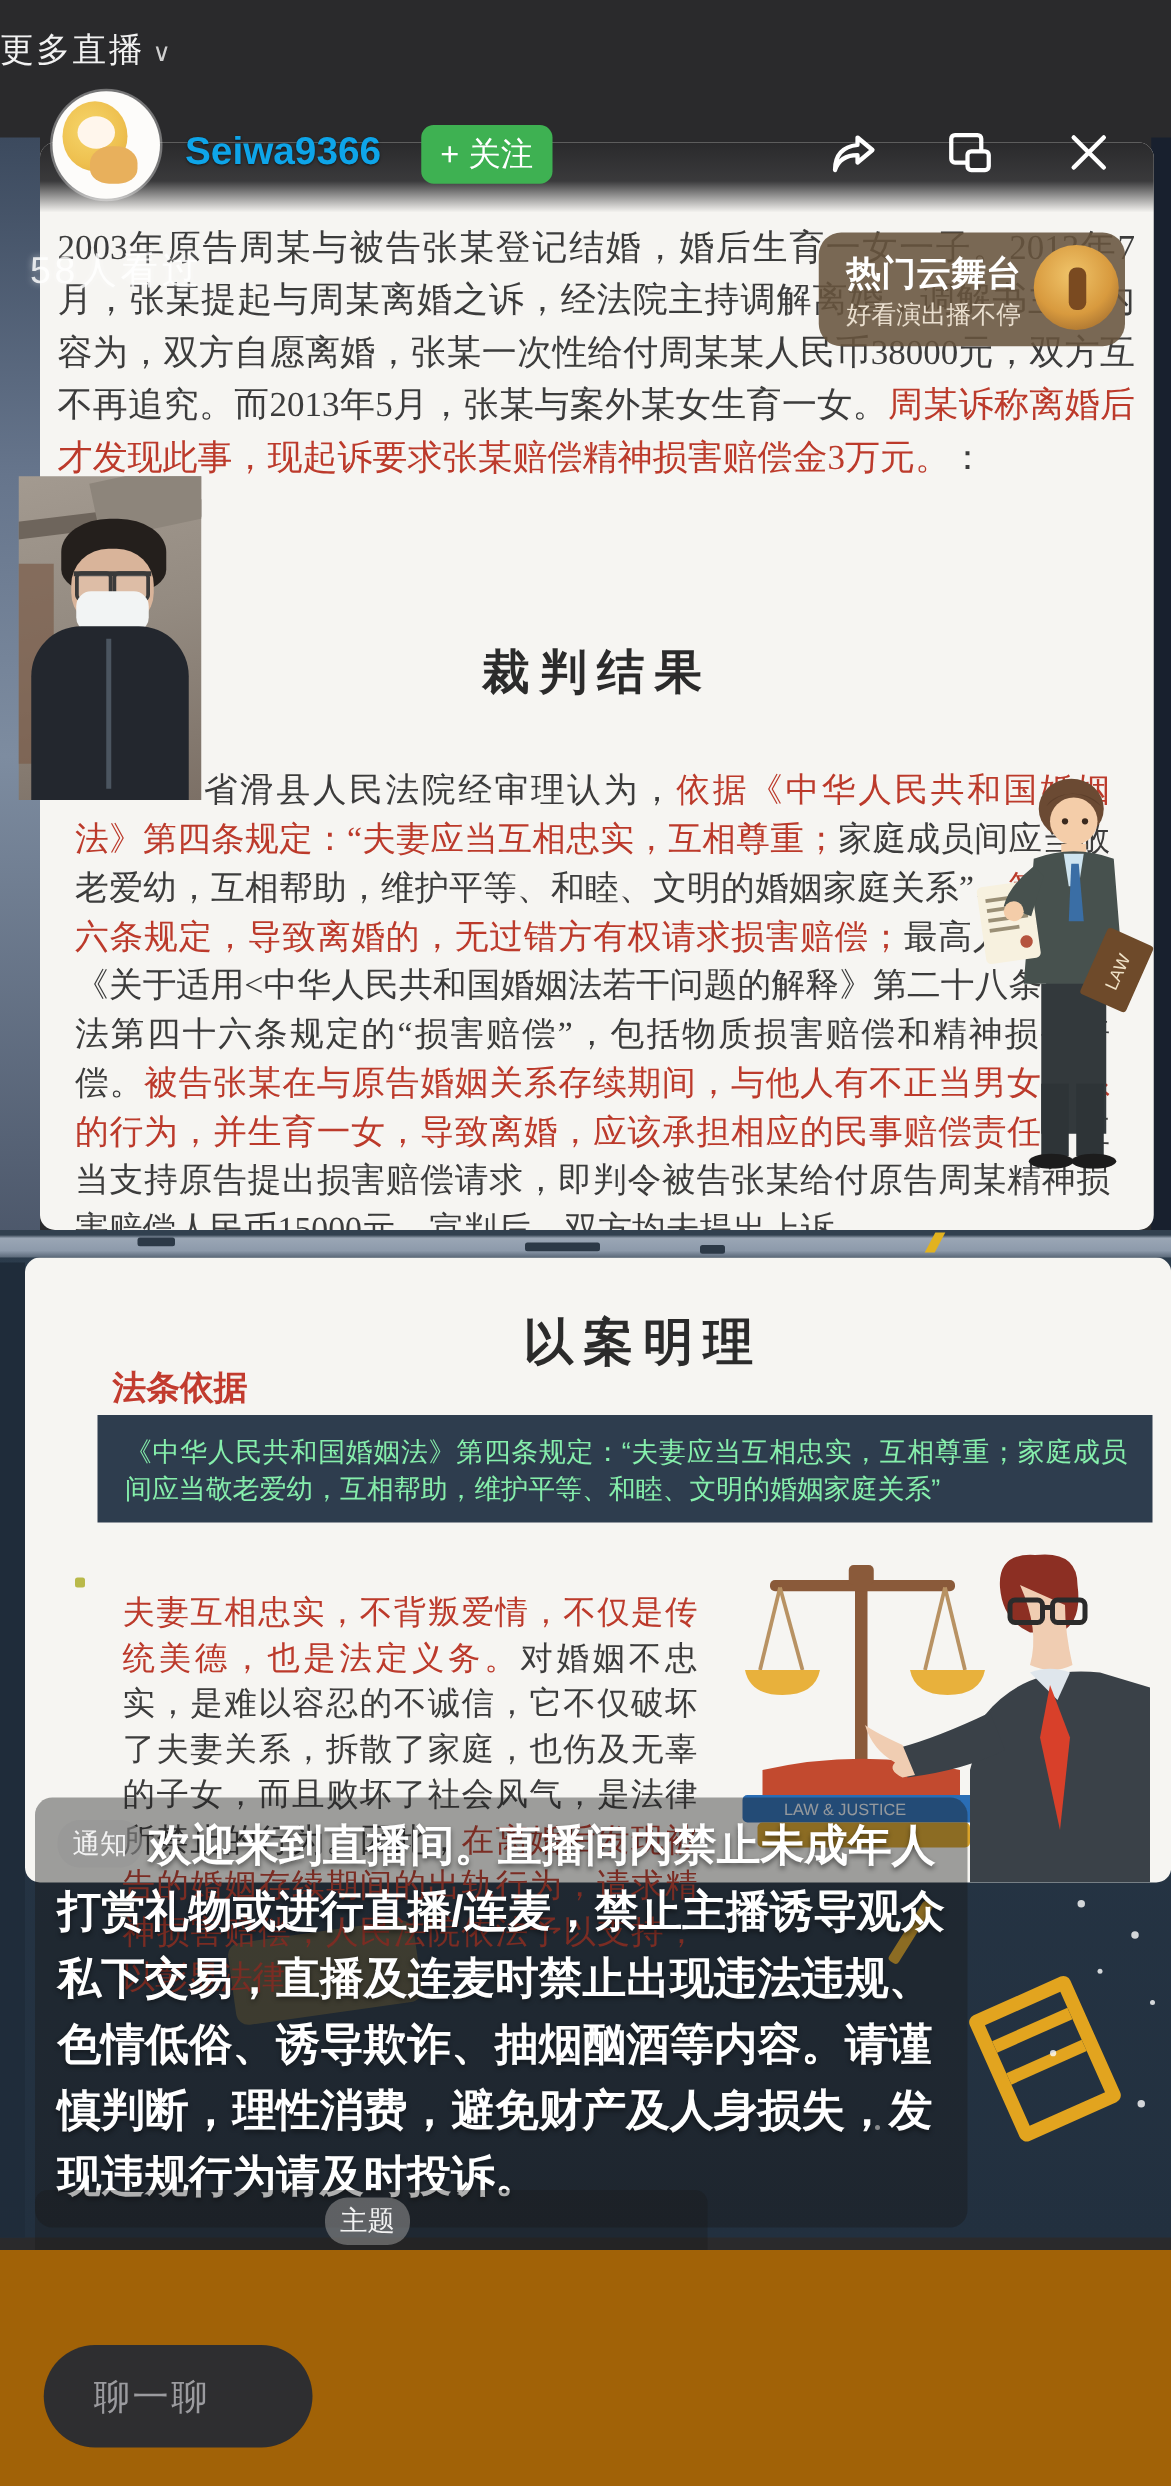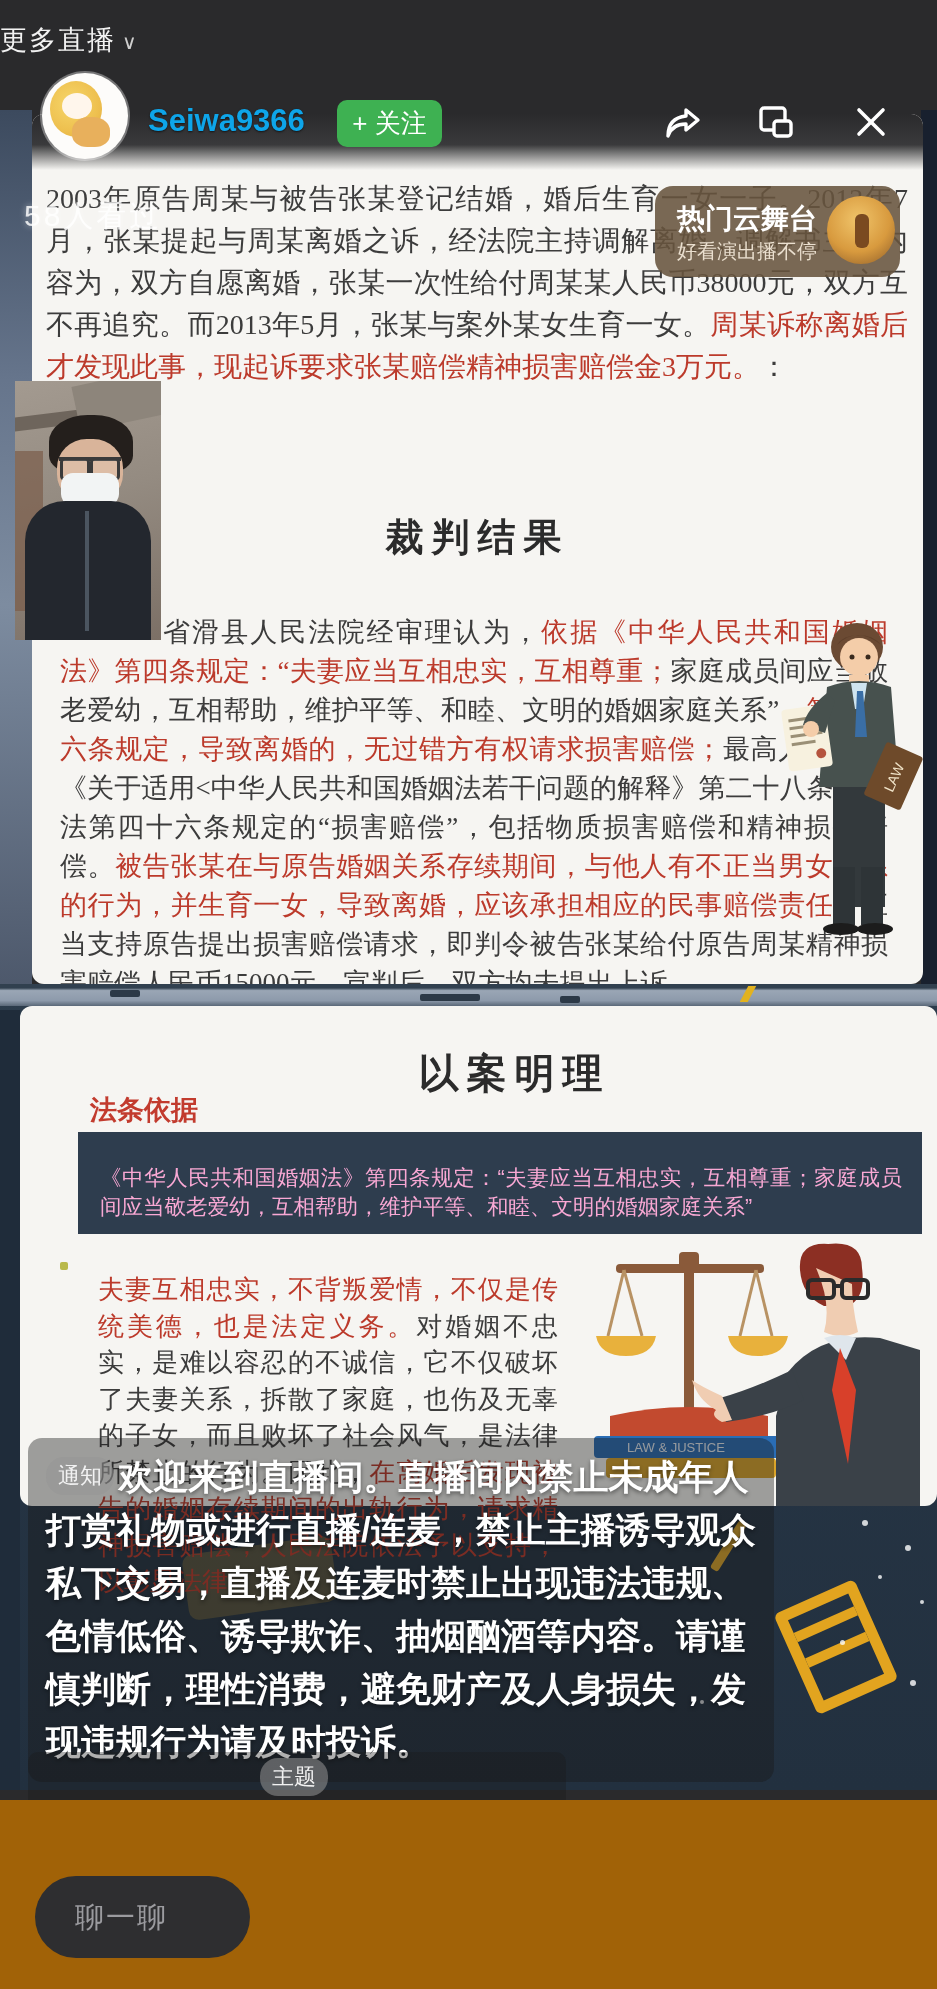--- a/index.html
+++ b/index.html
@@ -67,21 +67,21 @@
     background:linear-gradient(180deg,#31404f 0%,#31404f 18%,#9aa6b5 30%,#8d9aab 75%,#5a6878 100%);}
   .band-dash{position:absolute;top:6px;height:7px;background:#2c3947;border-radius:2px;}
   #band-yellow{position:absolute;left:744px;top:2px;width:8px;height:16px;background:#e2b21f;transform:skewX(-28deg);}
 
   #slide2{left:20px;top:1006px;width:917px;height:500px;}
   #title2{position:absolute;left:0;top:40px;width:100%;text-align:center;color:#2b2b2b;
     font-size:40px;font-weight:600;letter-spacing:8px;margin-left:36px;}
   #law-heading{position:absolute;left:70px;top:86px;font-size:27px;font-weight:bold;color:#c23b2e;
     font-family:"Liberation Serif",serif;}
   #law-box{position:absolute;left:58px;top:126px;width:802px;height:58px;background:#2e3d4e;
-    padding:32px 20px 12px 22px;color:#f9a8d4;font-size:21.5px;line-height:29px;text-align:justify;}
+    padding:16px 20px 12px 22px;color:#86efac;font-size:21.5px;line-height:29px;text-align:justify;}
   #bullet-dot{position:absolute;left:40px;top:256px;width:8px;height:8px;background:#b9b94a;border-radius:2px;}
   #bullet-para{position:absolute;left:78px;top:240px;width:460px;font-size:26px;line-height:36.5px;}
   #illu2{position:absolute;left:560px;top:234px;width:357px;height:266px;}
 
   
   #webcam{left:15px;top:381px;width:146px;height:259px;z-index:8;overflow:hidden;
     background:linear-gradient(165deg,#a39a90 0%,#948b81 45%,#7c7066 100%);}
   .cam-beam{position:absolute;left:-10px;top:26px;width:190px;height:14px;background:#6e655c;transform:rotate(-7deg);}
   .cam-beam2{position:absolute;left:60px;top:-6px;width:110px;height:46px;background:#8d857b;transform:rotate(-12deg);}
   .cam-door{position:absolute;left:-6px;top:70px;width:34px;height:160px;background:#7a5c4a;opacity:.7;}

